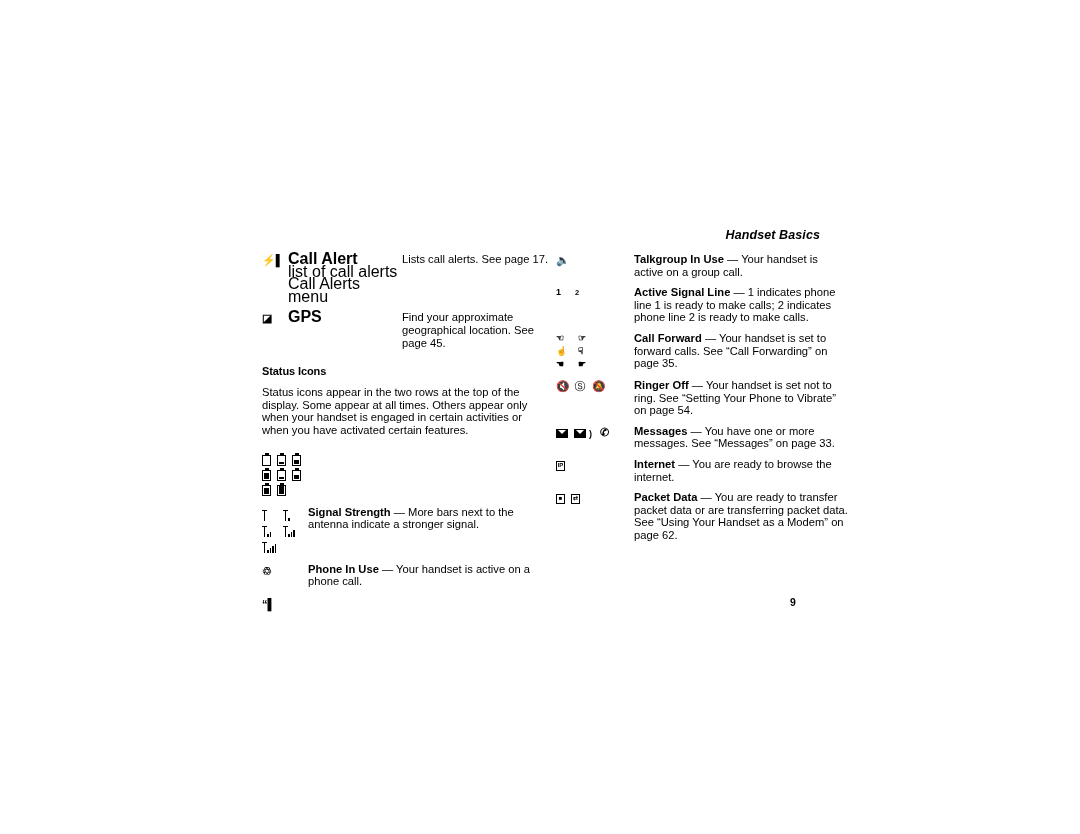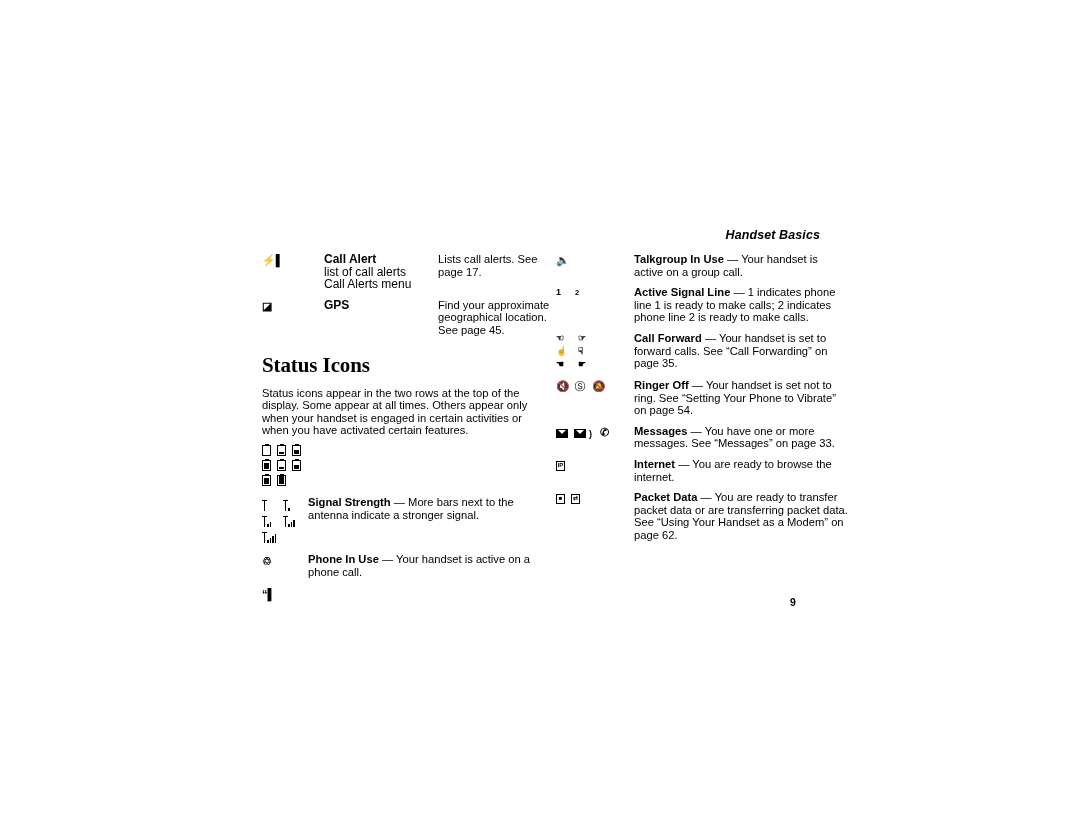--- a/index.html
+++ b/index.html
@@ -62,44 +62,42 @@
   }
   .entry-body b { font-weight: bold; }
 
   
   .col-left .entry-icons  { width: 46px; }
   .col-right .entry-icons { width: 78px; }
 
   
   .entry-3col .term {
     flex: 0 0 114px;
-    font-size: 12px;
+    font-size: 16px;
     line-height: 12.6px;
-    margin-left: 36px;
   }
   .entry-3col .term .term-name { font-weight: bold; }
   .entry-3col .desc {
     flex: 1 1 auto;
     font-size: 11.2px;
     line-height: 12.6px;
   }
   .entry-3col .entry-icons { width: 26px; }
 
   
   .section-heading {
-    font-size: 21px;
+    font-size: 11px;
     font-weight: bold;
     margin: 16px 0 9px 0;
     letter-spacing: -0.1px;
-    font-family: Liberation Serif, serif;
   }
   .section-intro {
     font-size: 11.2px;
     line-height: 12.6px;
-    margin-bottom: 5px;
+    margin-bottom: 15px;
     width: 280px;
   }
 
   
   .iconset {
     display: flex;
     flex-wrap: wrap;
     align-items: flex-start;
   }
   .glyph {

